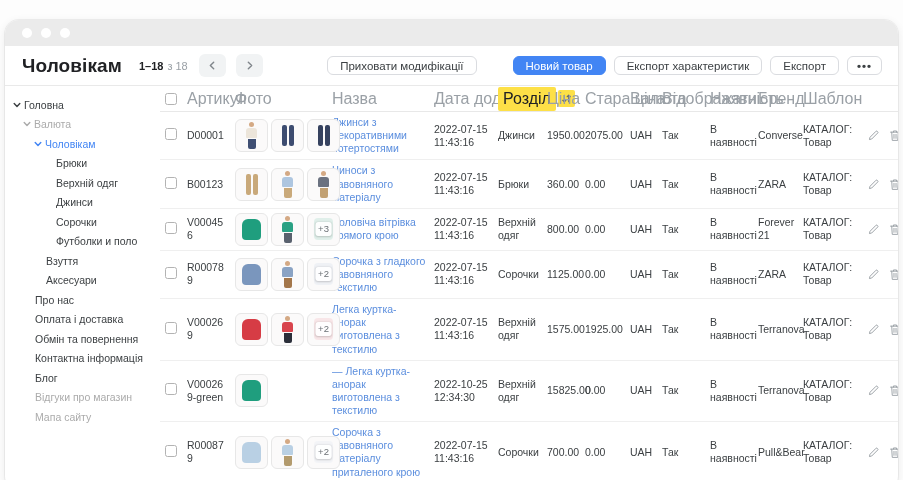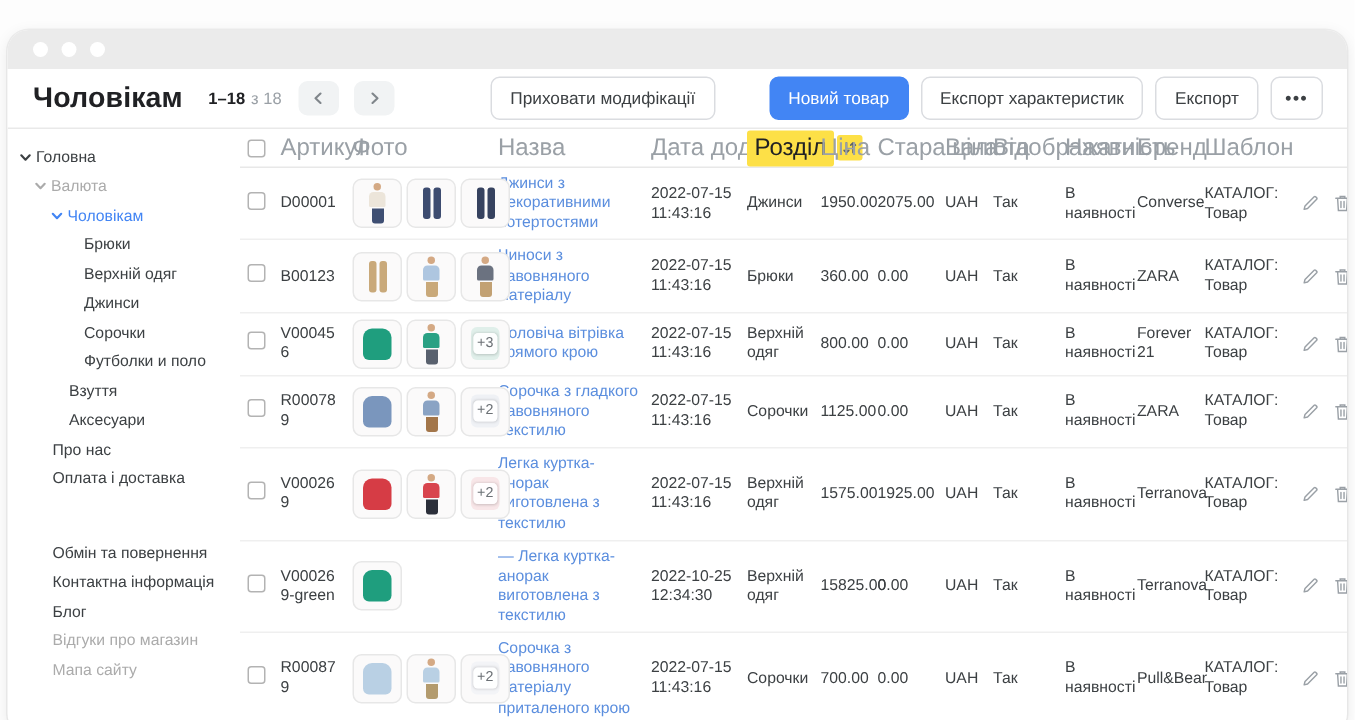--- a/index.html
+++ b/index.html
@@ -11,21 +11,21 @@
   .dot { width:10px; height:10px; border-radius:50%; background:#fff; }
   
   .page-header { height:40px; display:flex; align-items:center; padding:0 16px 0 17px; border-bottom:1px solid #e9e9e9; background:#fff; }
   .page-title { font-size:19px; font-weight:700; color:#202124; margin-right:17px; letter-spacing:.1px; }
   .pag { display:flex; align-items:center; gap:4px; font-size:11px; margin-right:10px; }
   .pag .range { font-weight:700; color:#202124; }
   .pag .of { color:#9aa0a6; margin-right:7px; }
   .pagbtn { width:27px; height:23px; background:#f1f3f4; border:none; border-radius:6px; display:flex; align-items:center; justify-content:center; color:#80868b; cursor:pointer; }
   .pagbtn + .pagbtn { margin-left:6px; }
   .header-actions { margin-left:auto; display:flex; gap:8px; }
-  .btn { height:29px; padding:0 12px; font-size:11.5px; color:#3c4043; background:#fff; border:1px solid #dadce0; border-radius:6px; cursor:pointer; font-family:inherit; white-space:nowrap; }
+  .btn { height:19px; padding:0 12px; font-size:11.5px; color:#3c4043; background:#fff; border:1px solid #dadce0; border-radius:6px; cursor:pointer; font-family:inherit; white-space:nowrap; }
   .btn.primary { background:#4285f4; border-color:#4285f4; color:#fff;margin-left:28px; }
   .btn.more { padding:0 9px; font-weight:700; letter-spacing:1px; }
   
   .content { display:flex; height:404px; }
   .sidebar { width:155px; flex:none; padding-top:9px; font-size:10.5px; color:#3c4043; }
   .side-item { height:19.5px; display:flex; align-items:center; position:relative; cursor:pointer; white-space:nowrap; }
   .side-item.muted { color:#ababab; }
   .side-item.active { color:#4285f4; }
   .chev { width:11px; margin-left:-12px; display:inline-flex; align-items:center; }
   
@@ -136,21 +136,21 @@
         </div>
         <div class="side-item" style="padding-left: 41px;">
           <span class="side-label">Аксесуари</span>
         </div>
         <div class="side-item" style="padding-left: 30px;">
           <span class="side-label">Про нас</span>
         </div>
         <div class="side-item" style="padding-left: 30px;">
           <span class="side-label">Оплата і доставка</span>
         </div>
-        <div class="side-item" style="padding-left: 30px; margin-top: 30px;">
+        <div class="side-item" style="padding-left: 30px;">
           <span class="side-label">Обмін та повернення</span>
         </div>
         <div class="side-item" style="padding-left: 30px;">
           <span class="side-label">Контактна інформація</span>
         </div>
         <div class="side-item" style="padding-left: 30px;">
           <span class="side-label">Блог</span>
         </div>
         <div class="side-item muted" style="padding-left: 30px;">
           <span class="side-label">Відгуки про магазин</span>

